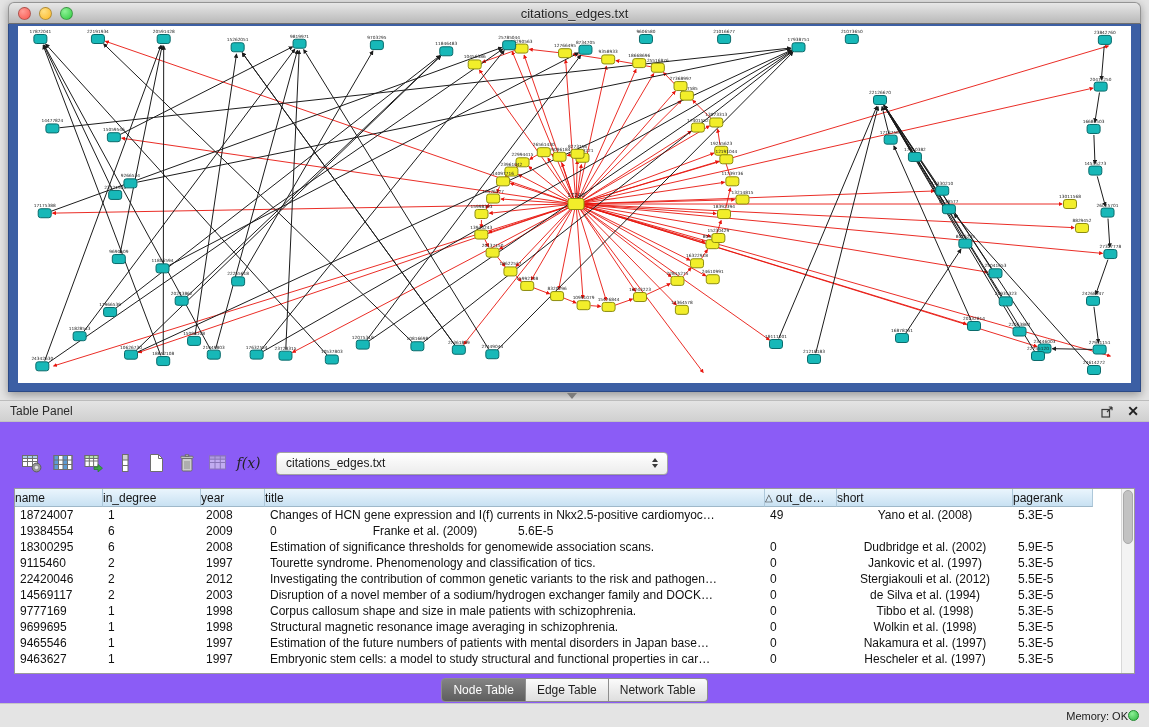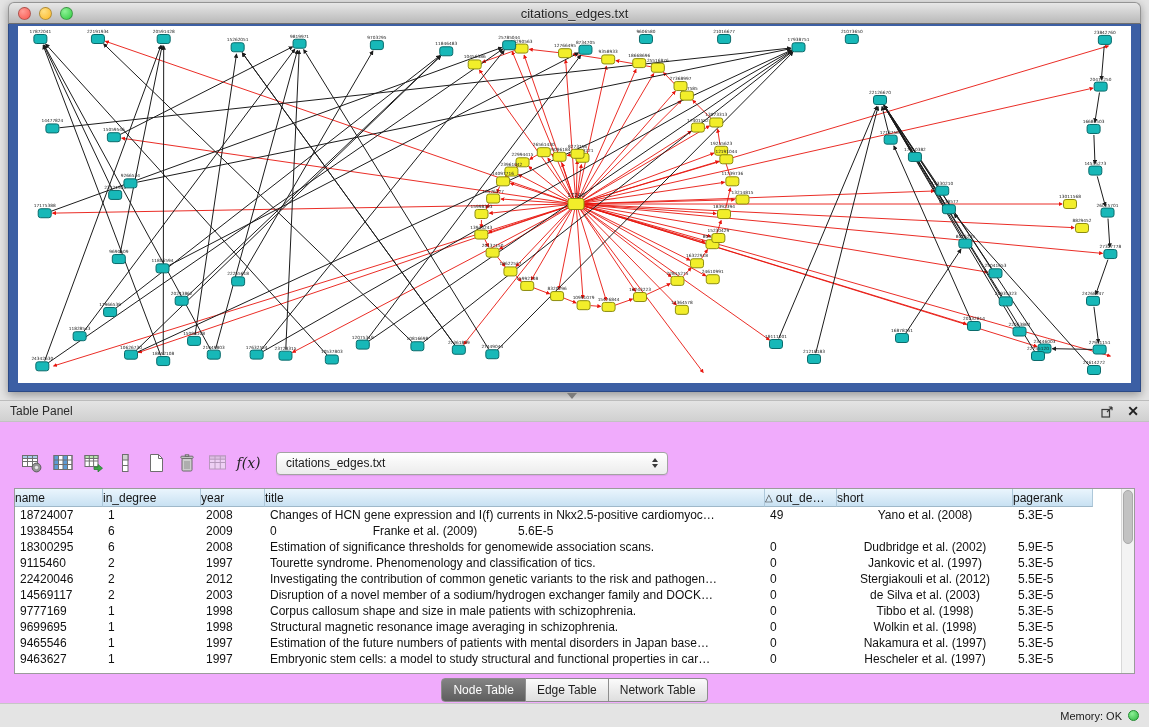--- a/index.html
+++ b/index.html
@@ -14,21 +14,21 @@
   .tl-red{background:radial-gradient(circle at 35% 30%,#ff9d96,#f9564d)}
   .tl-yellow{background:radial-gradient(circle at 35% 30%,#ffe084,#fcb826)}
   .tl-green{background:radial-gradient(circle at 35% 30%,#8ef297,#2fc93f)}
   .net-frame{height:368px;background:#3c5fa4;padding:2px 9px 9px;border-left:1px solid #2c4a85;border-right:1px solid #2c4a85;border-bottom:1px solid #2c4a85}
   .net-canvas{width:1113px;height:357px;background:#fff;overflow:hidden}
   .net-canvas svg{display:block;width:100%;height:100%}
 
   .divider-grip{position:absolute;left:567px;top:393px;width:0;height:0;border-left:5px solid transparent;border-right:5px solid transparent;border-top:6px solid #7b7b7b}
 
   
-  .table-panel{position:absolute;left:0;top:400px;width:1149px;height:304px;background:#f0abfc;border-top:1px solid #bcbcbc;border-bottom:1px solid #c6c6c6}
+  .table-panel{position:absolute;left:0;top:400px;width:1149px;height:304px;background:#8b5cf6;border-top:1px solid #bcbcbc;border-bottom:1px solid #c6c6c6}
   .panel-header{height:21px;display:flex;align-items:center;padding:0 10px;font-size:12px;color:#2b2b2b;background:linear-gradient(#e4e4e4,#d0d0d0);border-bottom:1px solid #c2c2c2}
   .ph-right{margin-left:auto;display:flex;align-items:center;gap:13px}
   .close-x{font-size:14px;font-weight:bold;color:#222;line-height:1}
 
   .toolbar{display:flex;align-items:center;margin:26px 4px 0 16px;height:30px}
   .tool-btn{width:31px;height:30px;display:flex;align-items:center;justify-content:center;border-radius:3px}
   .tool-btn.disabled{opacity:.55}
   .fx{font-family:"DejaVu Serif",serif;font-style:italic;font-size:14px;color:#222}
   .dropdown{margin-left:12px;width:392px;height:23px;border:1px solid #a3a3a3;border-radius:4px;background:linear-gradient(#ffffff,#ececec);display:flex;align-items:center;padding:0 9px;font-size:12px;color:#181818;box-shadow:0 1px 1px rgba(0,0,0,.08)}
   .dd-arrows{margin-left:auto;display:flex;flex-direction:column;align-items:center;gap:2px}
@@ -46,21 +46,21 @@
   .w0{width:88px}.w1{width:98px}.w2{width:64px}.w3{width:500px}.w4{width:72px}.w5{width:176px}.w6{width:80px}
   .vscroll{position:absolute;top:0;right:0;width:13px;height:184px;background:#f3f3f3;border-left:1px solid #d8d8d8}
   .vthumb{position:absolute;top:1px;left:1px;width:10px;height:54px;border-radius:5px;background:#c2c2c2;border:1px solid #a9a9a9}
 
   .tabs{position:absolute;left:0;top:277px;width:100%;display:flex;justify-content:center}
   .tab{height:24px;display:flex;align-items:center;padding:0 11px;font-size:12px;color:#1d1d1d;background:linear-gradient(#fbfbfb,#dedede);border:1px solid #8d8d8d;border-left:none}
   .tab:first-child{border-left:1px solid #8d8d8d;border-radius:4px 0 0 4px}
   .tab:last-child{border-radius:0 4px 4px 0}
   .tab.selected{background:linear-gradient(#838383,#5e5e5e);color:#fff}
 
-  .statusbar{position:absolute;right:10px;bottom:5px;display:flex;gap:6px;font-size:11px;color:#1b1b1b}
+  .statusbar{position:absolute;right:10px;bottom:5px;display:flex;gap:0;font-size:11px;color:#1b1b1b}
   .mem-dot{width:11px;height:11px;border-radius:50%;background:radial-gradient(circle at 35% 30%,#8cf096,#2eb63f);border:1px solid #1f8a2e}
 </style>
 </head>
 <body>
 
 <div class="net-window">
   <div class="titlebar">
     <div class="traffic">
       <span class="tl tl-red"></span>
       <span class="tl tl-yellow"></span>
@@ -585,21 +585,21 @@
           <div class="tcell w4">0</div>
           <div class="tcell w5 center">Stergiakouli et al. (2012)</div>
           <div class="tcell w6">5.5E-5</div>
         </div>
         <div class="trow">
           <div class="tcell w0">14569117</div>
           <div class="tcell w1">2</div>
           <div class="tcell w2">2003</div>
           <div class="tcell w3">Disruption of a novel member of a sodium/hydrogen exchanger family and DOCK…</div>
           <div class="tcell w4">0</div>
-          <div class="tcell w5 center">de Silva et al. (2003)</div>
+          <div class="tcell w5 center">de Silva et al. (1994)</div>
           <div class="tcell w6">5.3E-5</div>
         </div>
         <div class="trow">
           <div class="tcell w0">9777169</div>
           <div class="tcell w1">1</div>
           <div class="tcell w2">1998</div>
           <div class="tcell w3">Corpus callosum shape and size in male patients with schizophrenia.</div>
           <div class="tcell w4">0</div>
           <div class="tcell w5 center">Tibbo et al. (1998)</div>
           <div class="tcell w6">5.3E-5</div>

